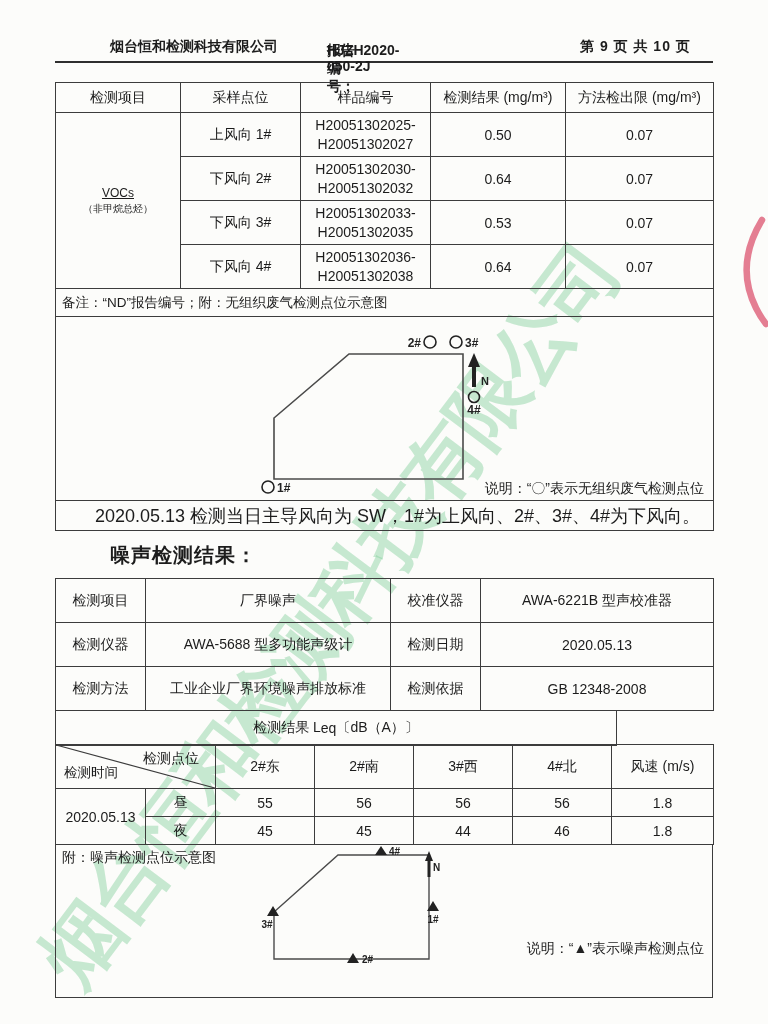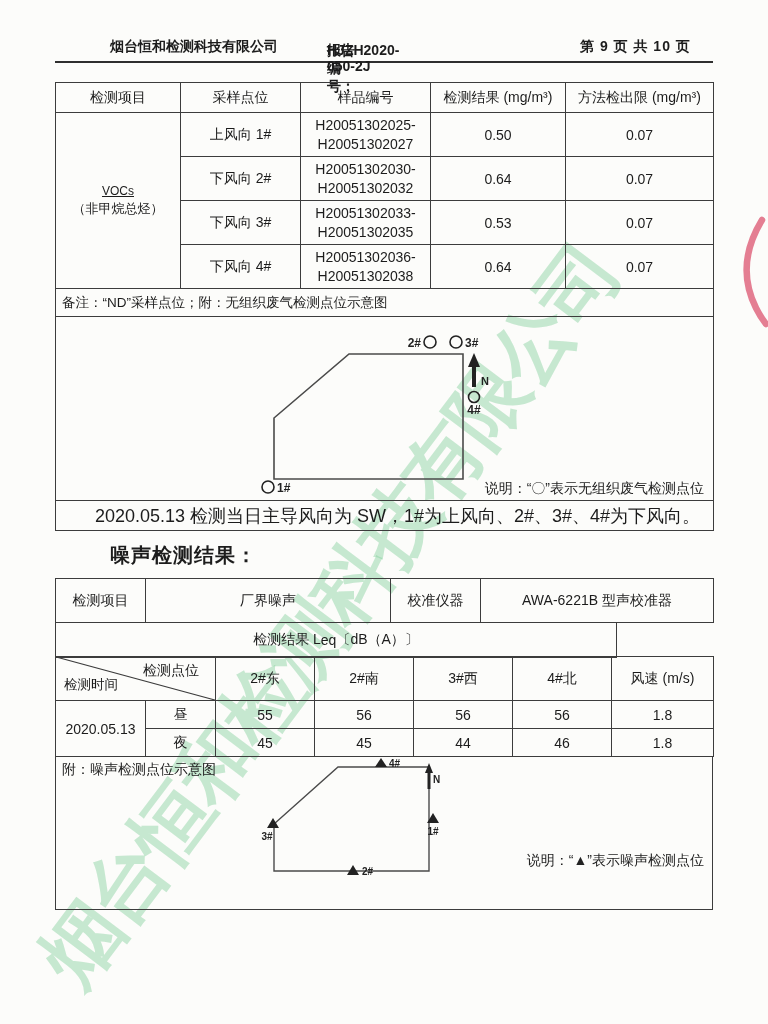--- a/index.html
+++ b/index.html
@@ -40,21 +40,21 @@
   td, th {
     border: 1.5px solid #3c3c3c; text-align: center; vertical-align: middle;
     font-size: 14px; font-weight: normal; padding: 0; overflow: hidden;
   }
 
   .voc-wrap { position: absolute; top: 82px; left: 55px; }
   .voc-head td { height: 30px; }
   .voc-row td { height: 44px; }
   .sample-no { line-height: 1.35; font-size: 14px; }
   .item-main { font-size: 12px; text-decoration: underline; }
-  .item-sub { font-size: 13px; margin-top: 2px; }
+  .item-sub { font-size: 10px; margin-top: 2px; }
   .remark-cell { height: 28px; text-align: left; padding-left: 6px; font-size: 13.5px; }
   .diagram-cell { height: 184px; position: relative; }
   .wind-cell { height: 30px; text-align: center; padding-left: 26px; font-size: 18px; }
   .diagram-cell svg { position: absolute; left: 0; top: 0; }
 
   .noise-heading {
     position: absolute; top: 542px; left: 110px;
     font-size: 20px; font-weight: bold; letter-spacing: 1px;
   }
 
@@ -159,21 +159,21 @@
             <td>
                 <div class="sample-no">
                   <div>H20051302036-</div>
                   <div>H20051302038</div>
                 </div>
               </td>
             <td>0.64</td>
             <td>0.07</td>
           </tr>
           <tr>
-            <td colspan="5" class="remark-cell">备注：“ND”采样点位；附：无组织废气检测点位示意图</td>
+            <td colspan="5" class="remark-cell">备注：“ND”报告编号；附：无组织废气检测点位示意图</td>
           </tr>
           <tr>
             <td colspan="5" class="diagram-cell">
               <svg width="655" height="181" viewBox="0 0 655 181">
                 <polygon points="218,162 218,101 293,37 407,37 407,162" fill="none" stroke="#4a4a4a" stroke-width="1.6"></polygon>
                 <text x="365" y="30" font-size="12" font-weight="bold" text-anchor="end">2#</text>
                 <circle cx="374" cy="25" r="6" fill="none" stroke="#222" stroke-width="1.6"></circle>
                 <circle cx="400" cy="25" r="6" fill="none" stroke="#222" stroke-width="1.6"></circle>
                 <text x="409" y="30" font-size="12" font-weight="bold">3#</text>
                 <line x1="418" y1="70" x2="418" y2="48" stroke="#222" stroke-width="4"></line>
@@ -203,20 +203,32 @@
             <col style="width:245px">
             <col style="width:90px">
             <col style="width:233px">
           </colgroup>
         <tbody>
           <tr>
             <td>检测项目</td>
             <td>厂界噪声</td>
             <td>校准仪器</td>
             <td>AWA-6221B 型声校准器</td>
+          </tr>
+          <tr>
+            <td>检测仪器</td>
+            <td>AWA-5688 型多功能声级计</td>
+            <td>检测日期</td>
+            <td>2020.05.13</td>
+          </tr>
+          <tr>
+            <td>检测方法</td>
+            <td>工业企业厂界环境噪声排放标准</td>
+            <td>检测依据</td>
+            <td>GB 12348-2008</td>
           </tr>
         </tbody>
       </table>
 
       <div class="leq-bar">
         <span>检测结果 L</span>
           <sub>eq</sub>
           <span>〔dB（A）〕</span>
       </div>
 

